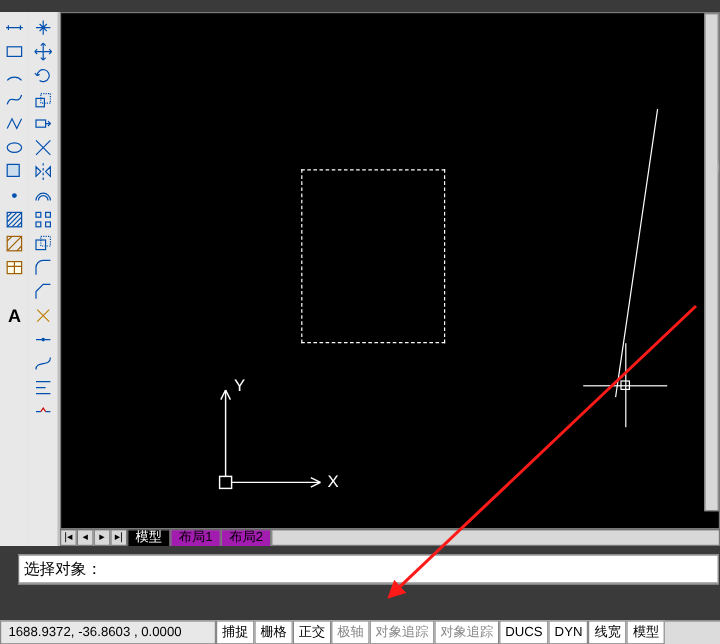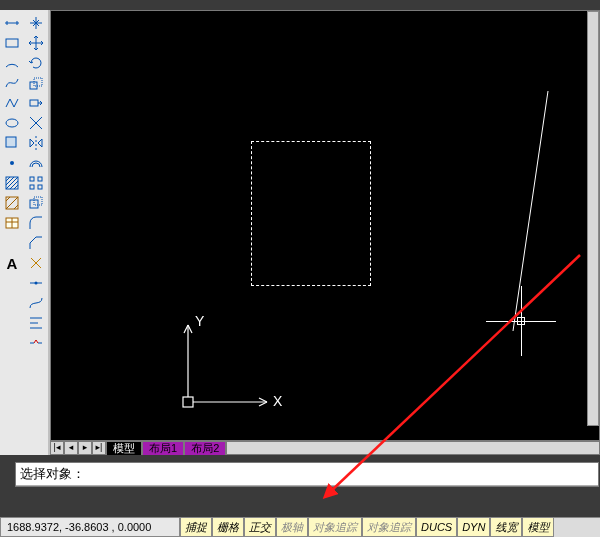--- a/index.html
+++ b/index.html
@@ -168,23 +168,22 @@
   .coords {
     width: 180px;
     padding: 2px 6px;
     border: 1px solid #888;
     line-height: 14px;
     background: #e8e8e8;
   }
   .sbtn {
     padding: 2px 4px;
     border: 1px solid #888;
-    background: #fef9c3;
+    background: #ffffff;
     line-height: 14px;
-    font-style: italic;
   }
   .sbtn.off { color: #888; }
   
   .arrow {
     position: absolute;
     pointer-events: none;
     left: 0; top: 0;
   }
 </style>
 </head>

